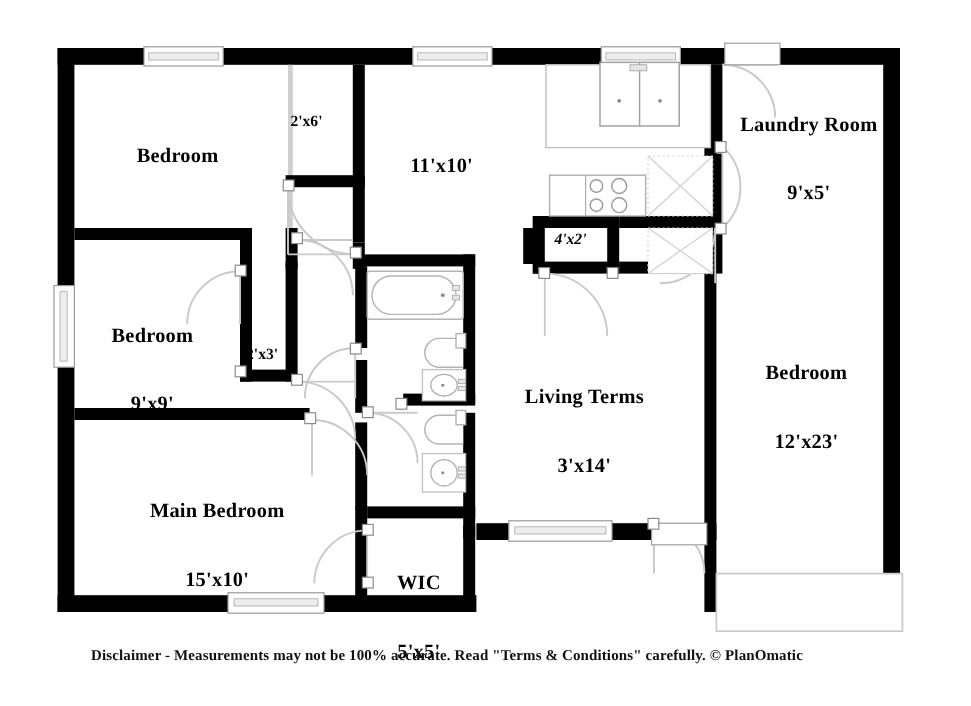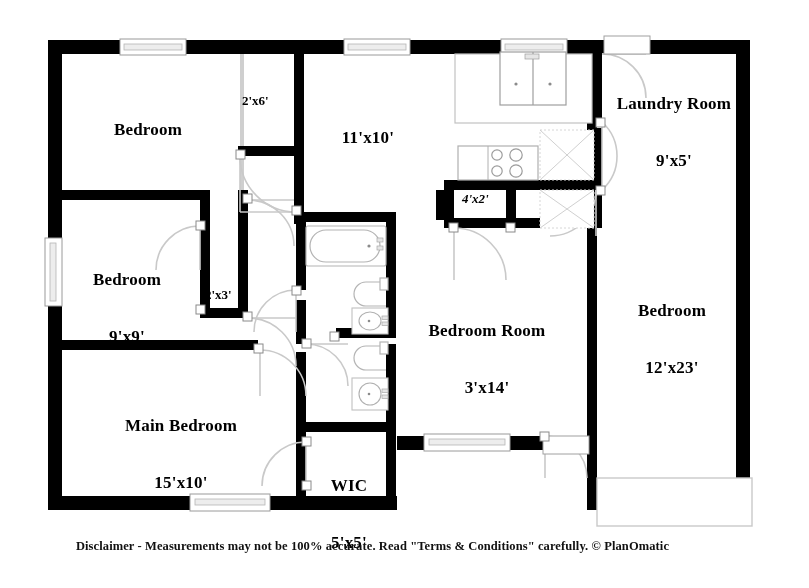--- a/index.html
+++ b/index.html
@@ -358,21 +358,21 @@
     <span class="dim">11'x10'</span>
   </div>
 
 
   <div class="room-label size-17" style="left:614px; top:56px; width:120px;">
     <span class="nm" style="white-space:normal;">Laundry Room</span>
     <span class="dim">9'x5'</span>
   </div>
 
   <div class="room-label size-17" style="left:427px; top:283px; width:120px;">
-    <span class="nm" style="white-space:normal;">Bedroom Room</span>
+    <span class="nm" style="white-space:normal;">Living Terms</span>
     <span class="dim">3'x14'</span>
   </div>
 
   <div class="room-label size-17" style="left:612px; top:263px; width:120px;">
     <span class="nm">Bedroom</span>
     <span class="dim">12'x23'</span>
   </div>
 
   <div class="room-label size-17" style="left:299px; top:438px; width:100px;">
     <span class="nm">WIC</span>

